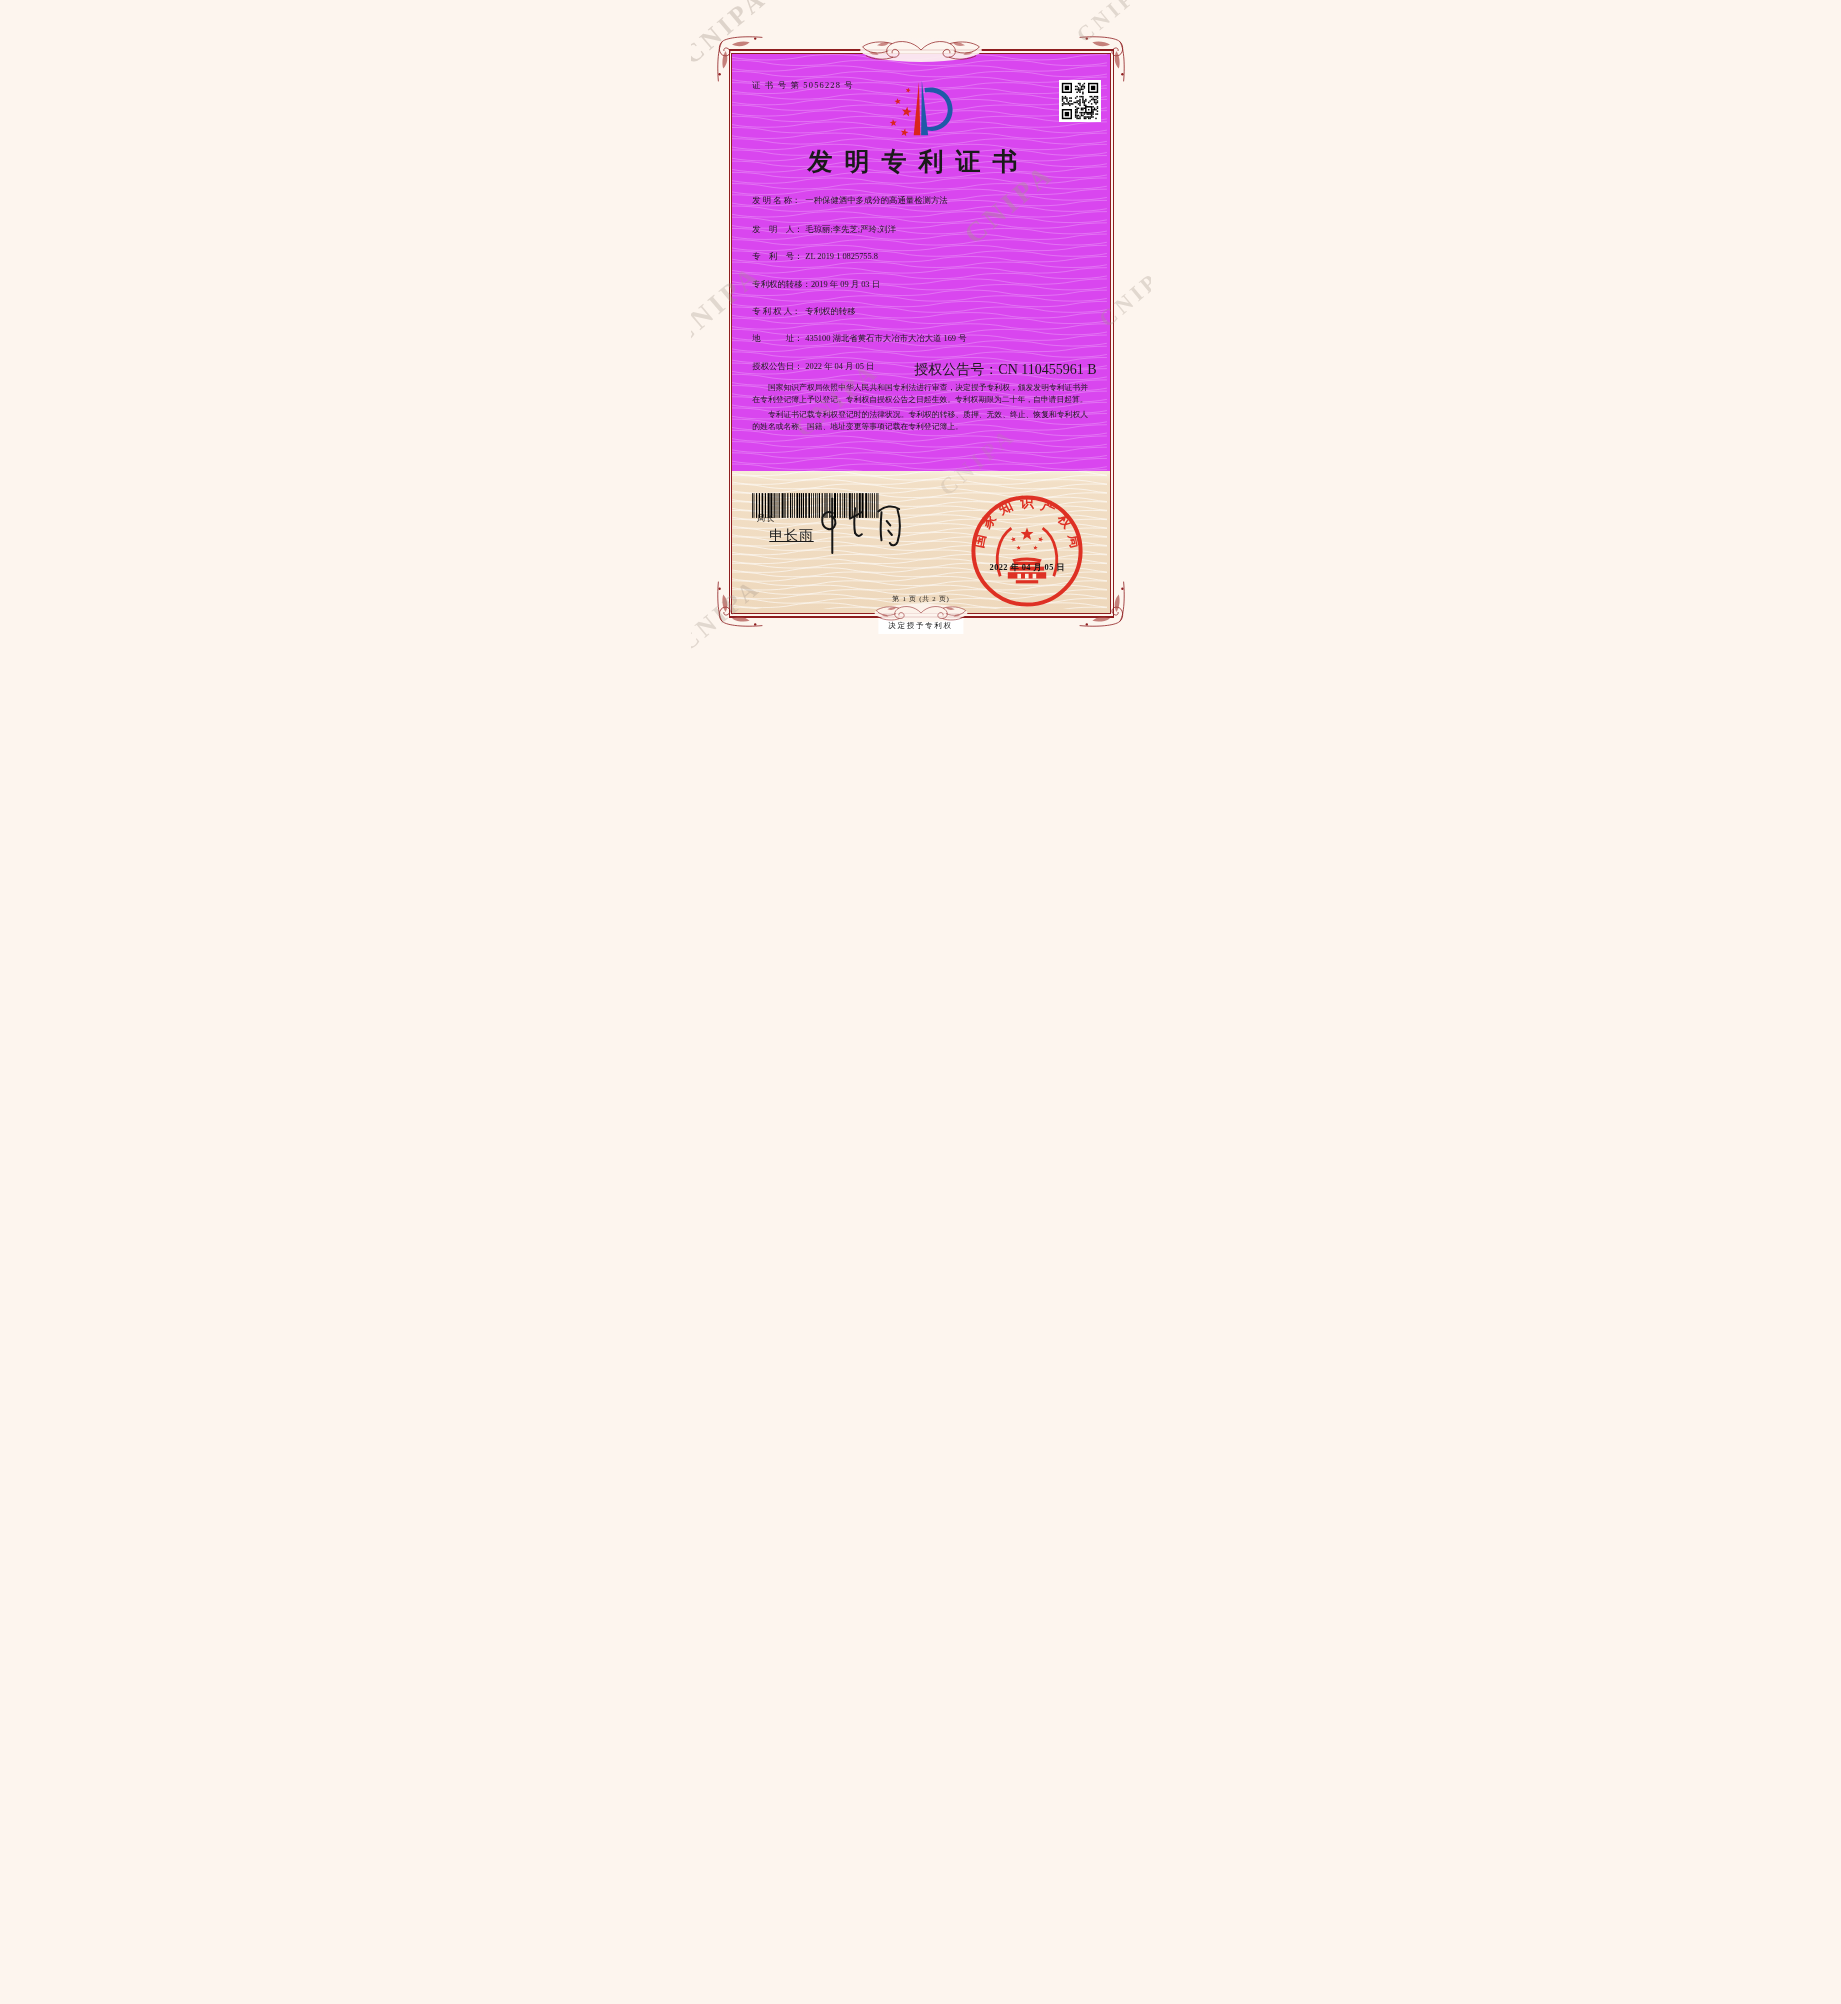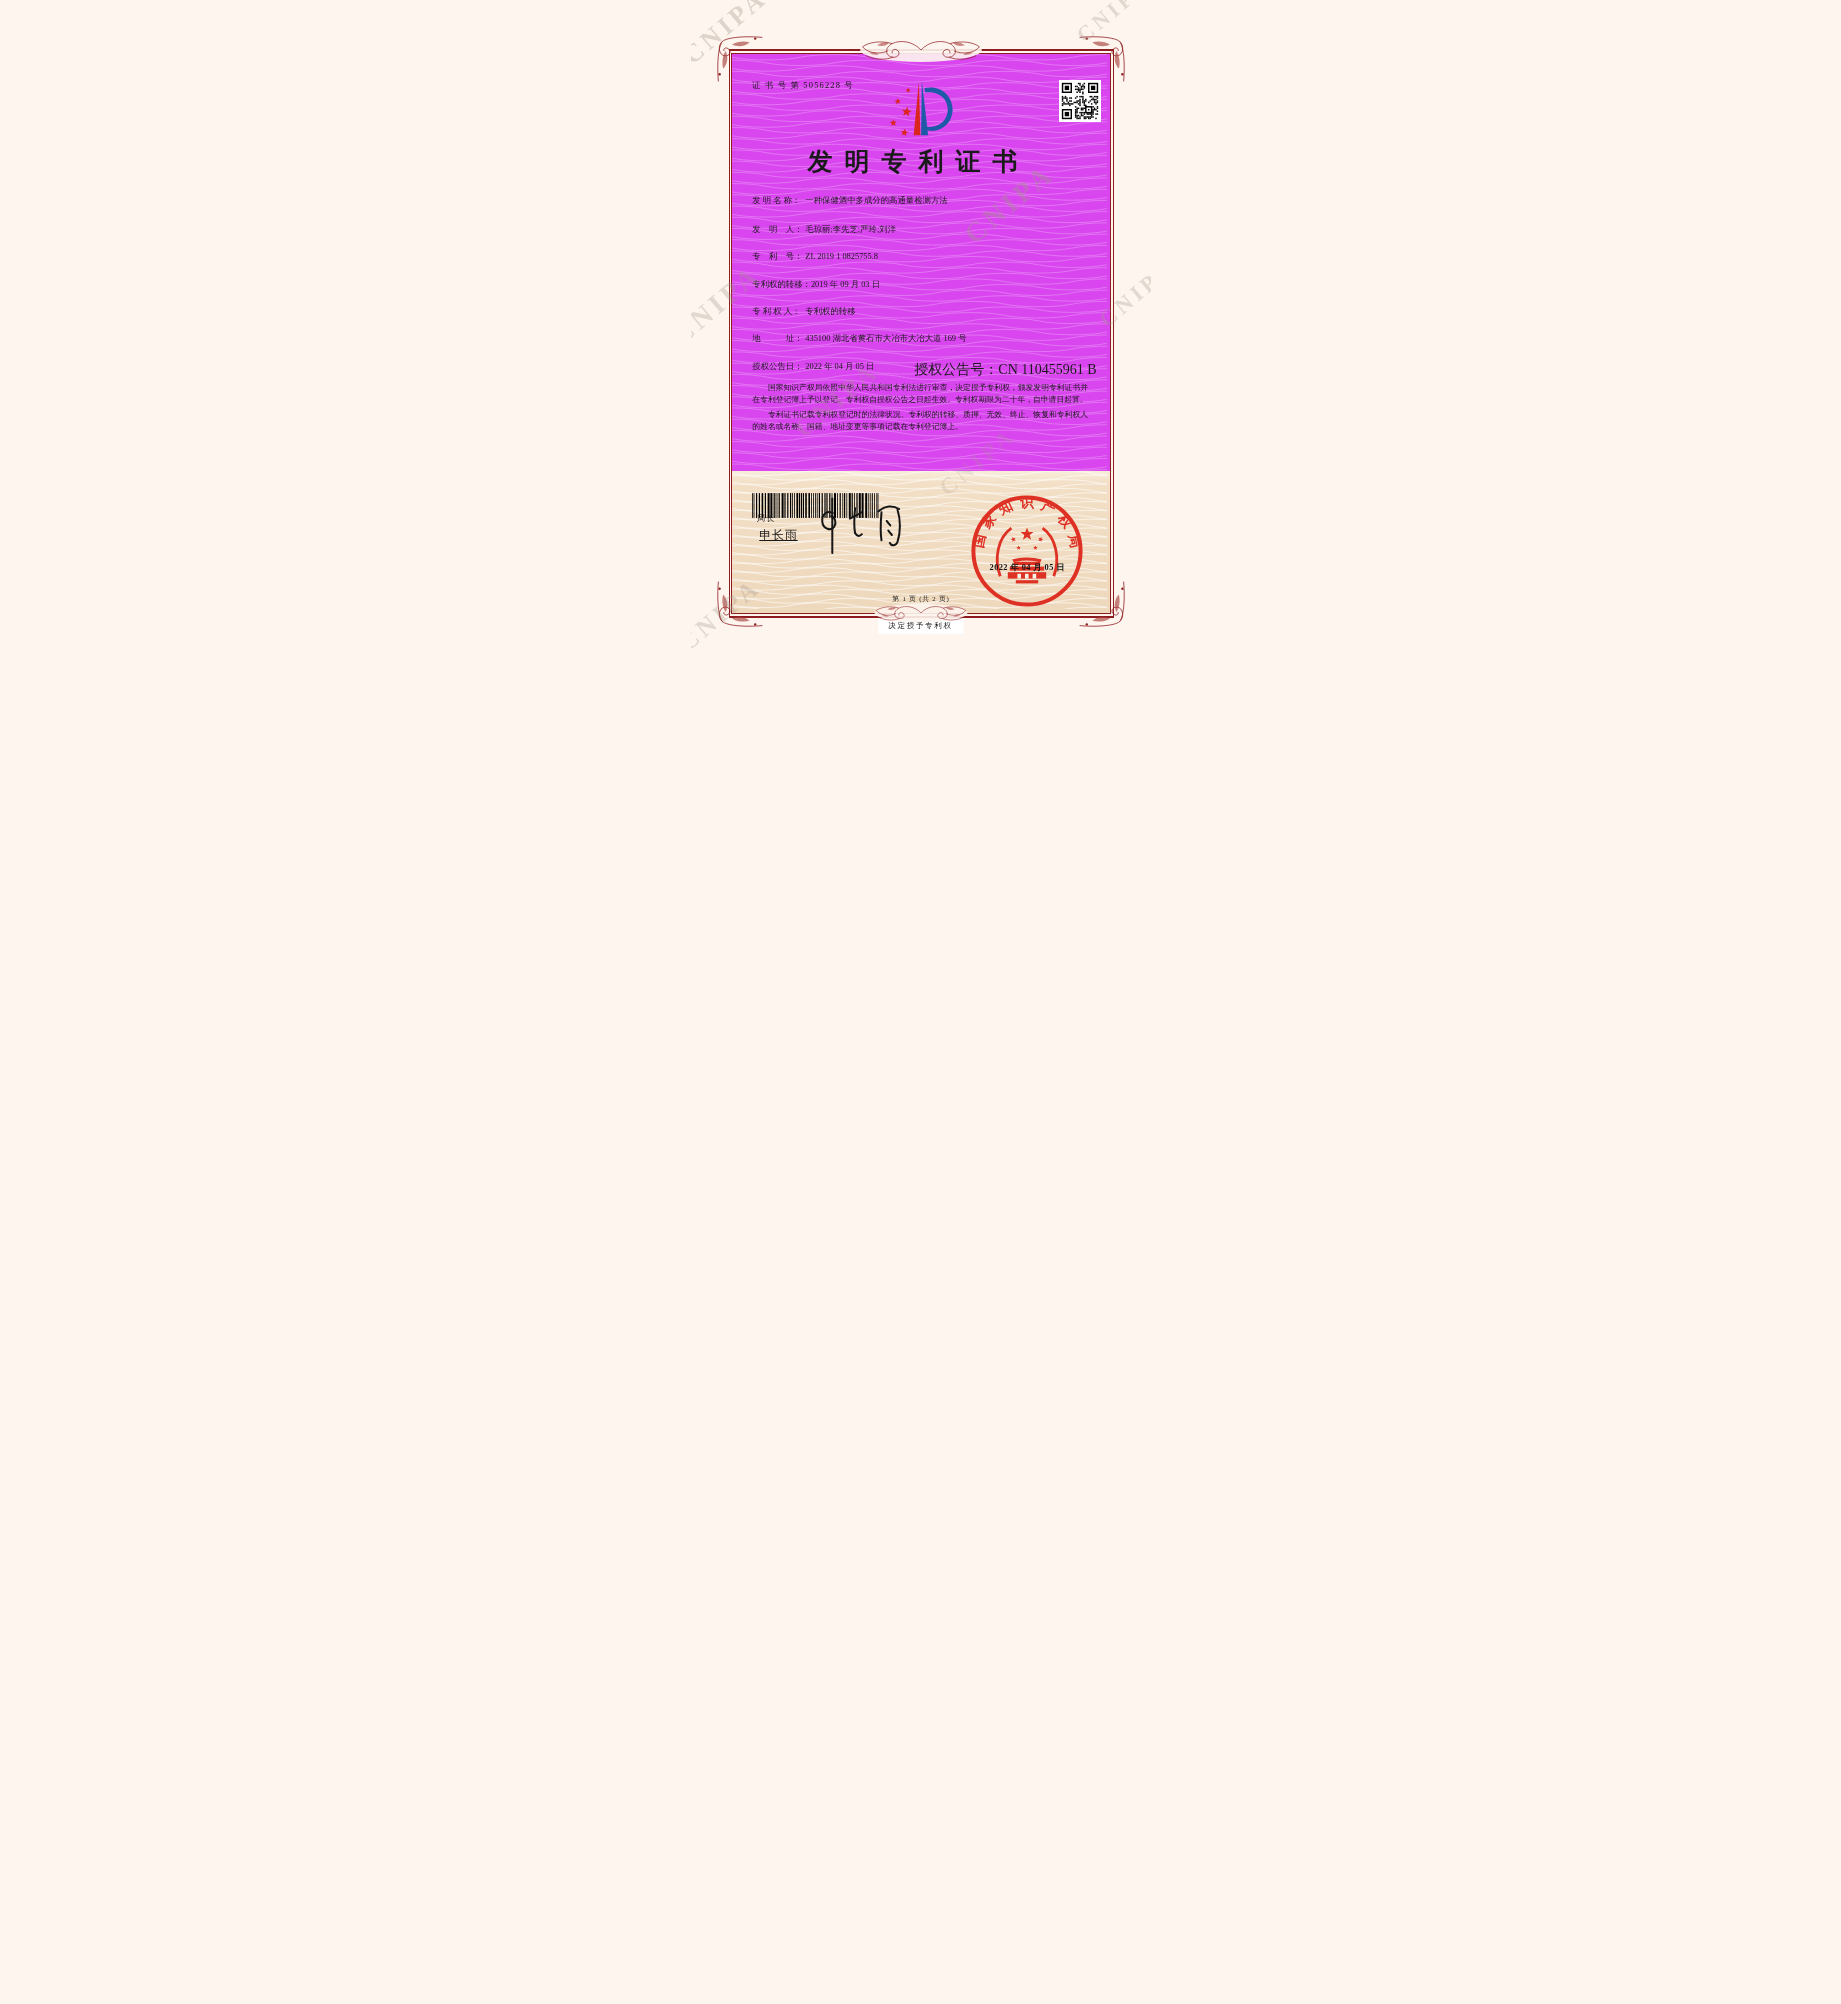--- a/index.html
+++ b/index.html
@@ -35,21 +35,21 @@
   .title{position:absolute;left:0;right:17px;top:91px;text-align:center;font-size:25px;
          font-weight:600;letter-spacing:12px;text-indent:12px;white-space:nowrap;}
   .frow{position:absolute;left:20px;font-size:8.4px;white-space:pre;}
   .frow .lab{display:inline-block;min-width:53px;white-space:pre;}
   .grant2{position:absolute;left:182px;font-size:14px;white-space:pre;}
   .paras{position:absolute;left:20px;right:21.7px;top:328px;font-size:7.8px;line-height:1.52;
          text-align:justify;}
   .paras p{margin:0 0 3.6px 0;text-indent:2em;}
   .barcode{position:absolute;left:19.6px;top:439px;width:128px;height:25px;}
   .sig-title{position:absolute;left:24.5px;top:459px;font-size:8.4px;letter-spacing:0.8px;}
-  .sig-name{position:absolute;left:27px;top:473px;font-size:12px;letter-spacing:0.8px;text-decoration:underline;}
+  .sig-name{position:absolute;left:37px;top:473px;font-size:14px;letter-spacing:0.8px;text-decoration:underline;}
   .signature{position:absolute;left:75px;top:443px;width:109px;height:60px;}
   .seal{position:absolute;left:237px;top:439px;width:116px;height:116px;opacity:.93;}
   .seal-date{position:absolute;left:237px;top:508px;width:116px;text-align:center;
              font-size:8.4px;letter-spacing:0.4px;color:#141414;font-weight:600;z-index:3;}
   .pfoot{position:absolute;left:0;right:0;top:540px;text-align:center;font-size:6.8px;
          letter-spacing:0.8px;z-index:3;}
   .cont-box{position:absolute;left:50%;top:618px;transform:translateX(-50%);
             background:#ffffff;padding:2.8px 10.4px;font-size:7.6px;letter-spacing:1.6px;z-index:2;
             white-space:nowrap;}
 </style>

